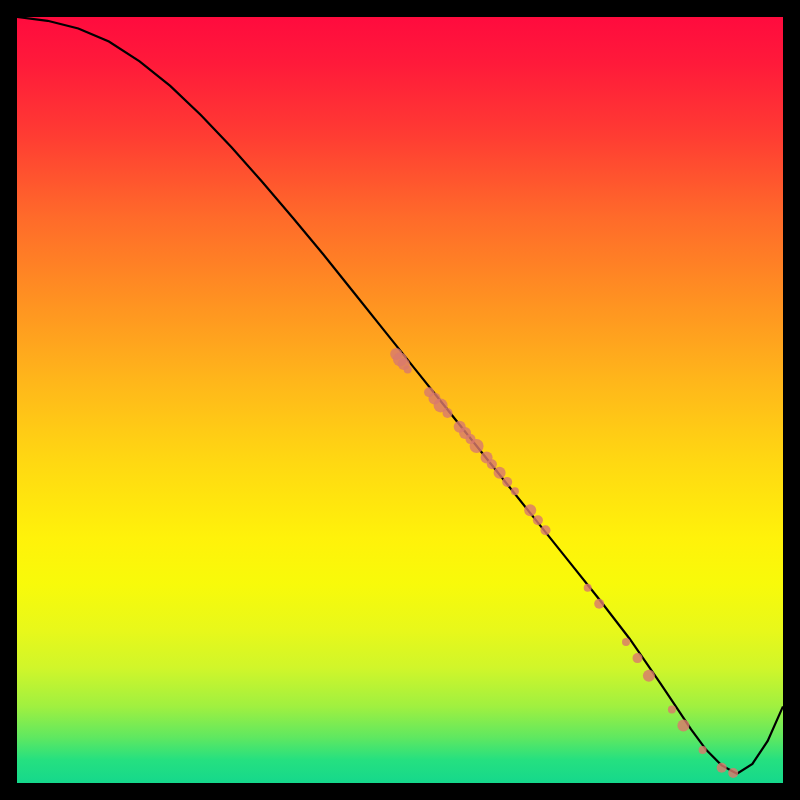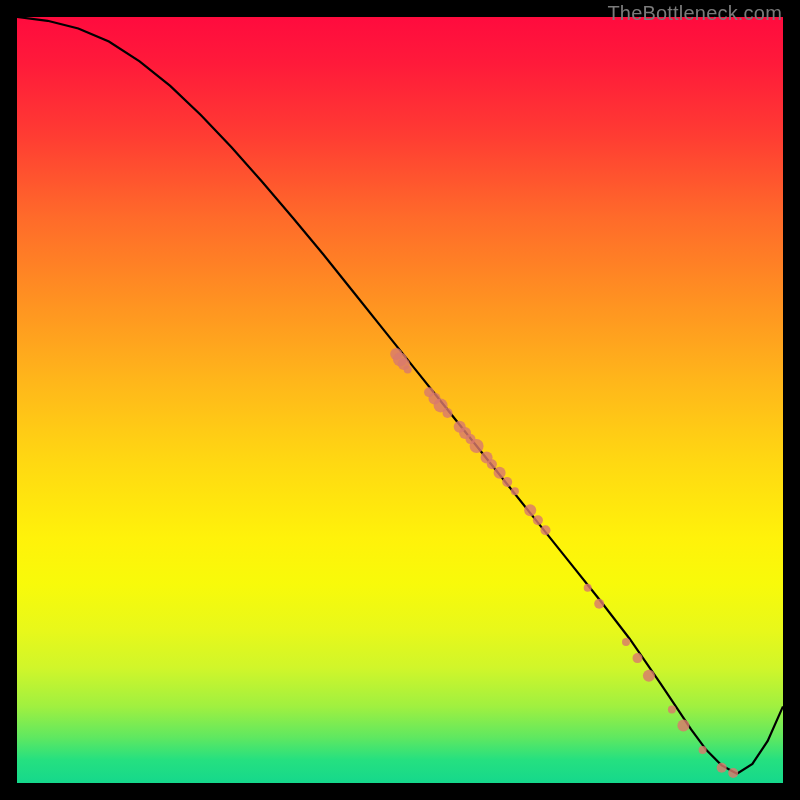--- a/index.html
+++ b/index.html
@@ -110,14 +110,13 @@
           <circle cx="631.9" cy="658.8" r="6" class="dot"></circle>
           <circle cx="654.9" cy="692.5" r="4" class="dot"></circle>
           <circle cx="666.4" cy="708.5" r="6" class="dot"></circle>
           <circle cx="685.6" cy="733.1" r="4" class="dot"></circle>
           <circle cx="704.7" cy="750.7" r="5" class="dot"></circle>
           <circle cx="716.2" cy="756.0" r="5" class="dot"></circle>
         </g>
     </svg>
   </div>
 
-  <div class="watermark">TheBottleneck.com</div>
 </div>
 
 </body></html>

